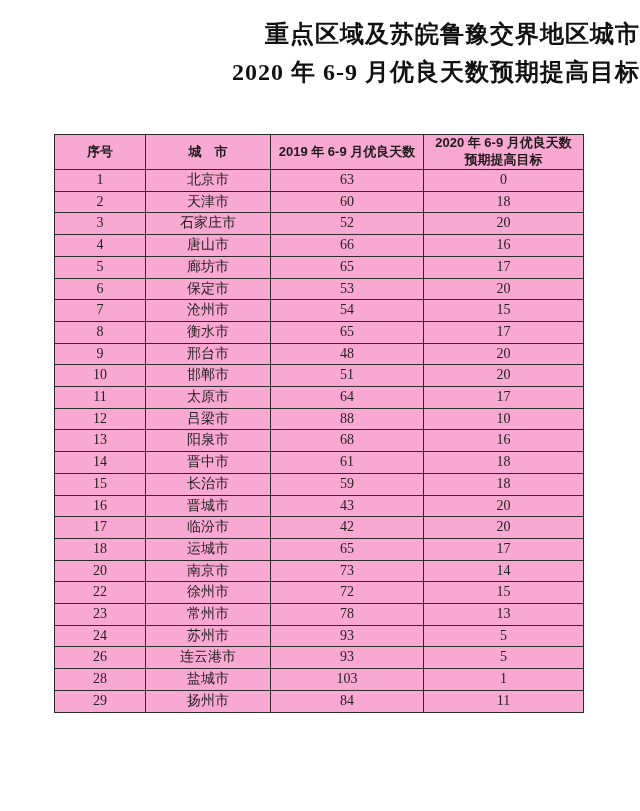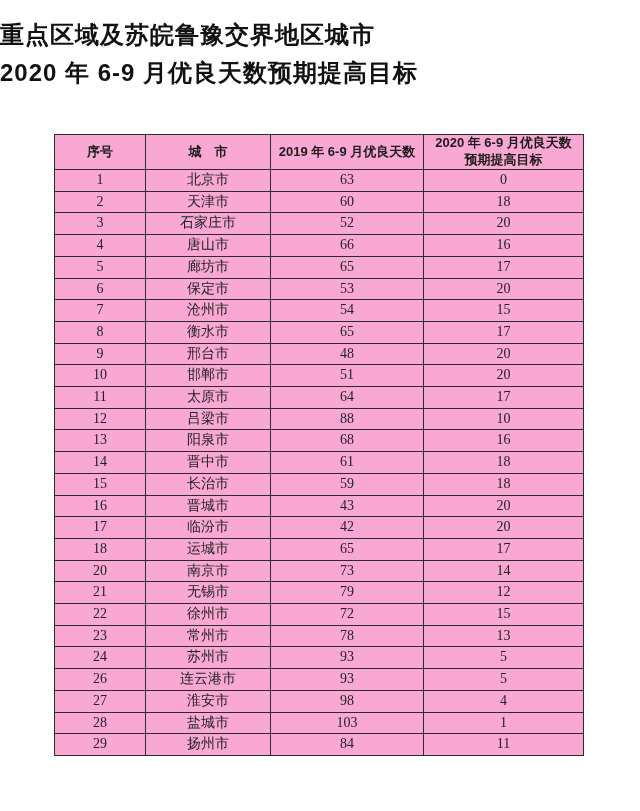--- a/index.html
+++ b/index.html
@@ -11,22 +11,22 @@
     position: relative;
     width: 640px;
     height: 811px;
     background: #ffffff;
     overflow: hidden;
     font-family: "Liberation Serif", serif;
     color: #1f1f1f;
   }
   .doc-title {
     padding-top: 16px;
-    text-align: left;
-    font-family: Liberation Sans, sans-serif;
+    text-align: right;
+    font-family: Liberation Serif, serif;
     font-weight: bold;
     font-size: 24px;
     color: #111111;
     line-height: 1.58;
   }
   .doc-title .title-line {
     display: block;
     letter-spacing: 1px;
   }
   table.targets {
@@ -203,26 +203,20 @@
           <td>65</td>
           <td>17</td>
         </tr>
         <tr>
           <td>20</td>
           <td>南京市</td>
           <td>73</td>
           <td>14</td>
         </tr>
         <tr>
-          <td>21</td>
-          <td>无锡市</td>
-          <td>79</td>
-          <td>12</td>
-        </tr>
-        <tr>
           <td>22</td>
           <td>徐州市</td>
           <td>72</td>
           <td>15</td>
         </tr>
         <tr>
           <td>23</td>
           <td>常州市</td>
           <td>78</td>
           <td>13</td>
@@ -233,26 +227,20 @@
           <td>93</td>
           <td>5</td>
         </tr>
         <tr>
           <td>26</td>
           <td>连云港市</td>
           <td>93</td>
           <td>5</td>
         </tr>
         <tr>
-          <td>27</td>
-          <td>淮安市</td>
-          <td>98</td>
-          <td>4</td>
-        </tr>
-        <tr>
           <td>28</td>
           <td>盐城市</td>
           <td>103</td>
           <td>1</td>
         </tr>
         <tr>
           <td>29</td>
           <td>扬州市</td>
           <td>84</td>
           <td>11</td>

